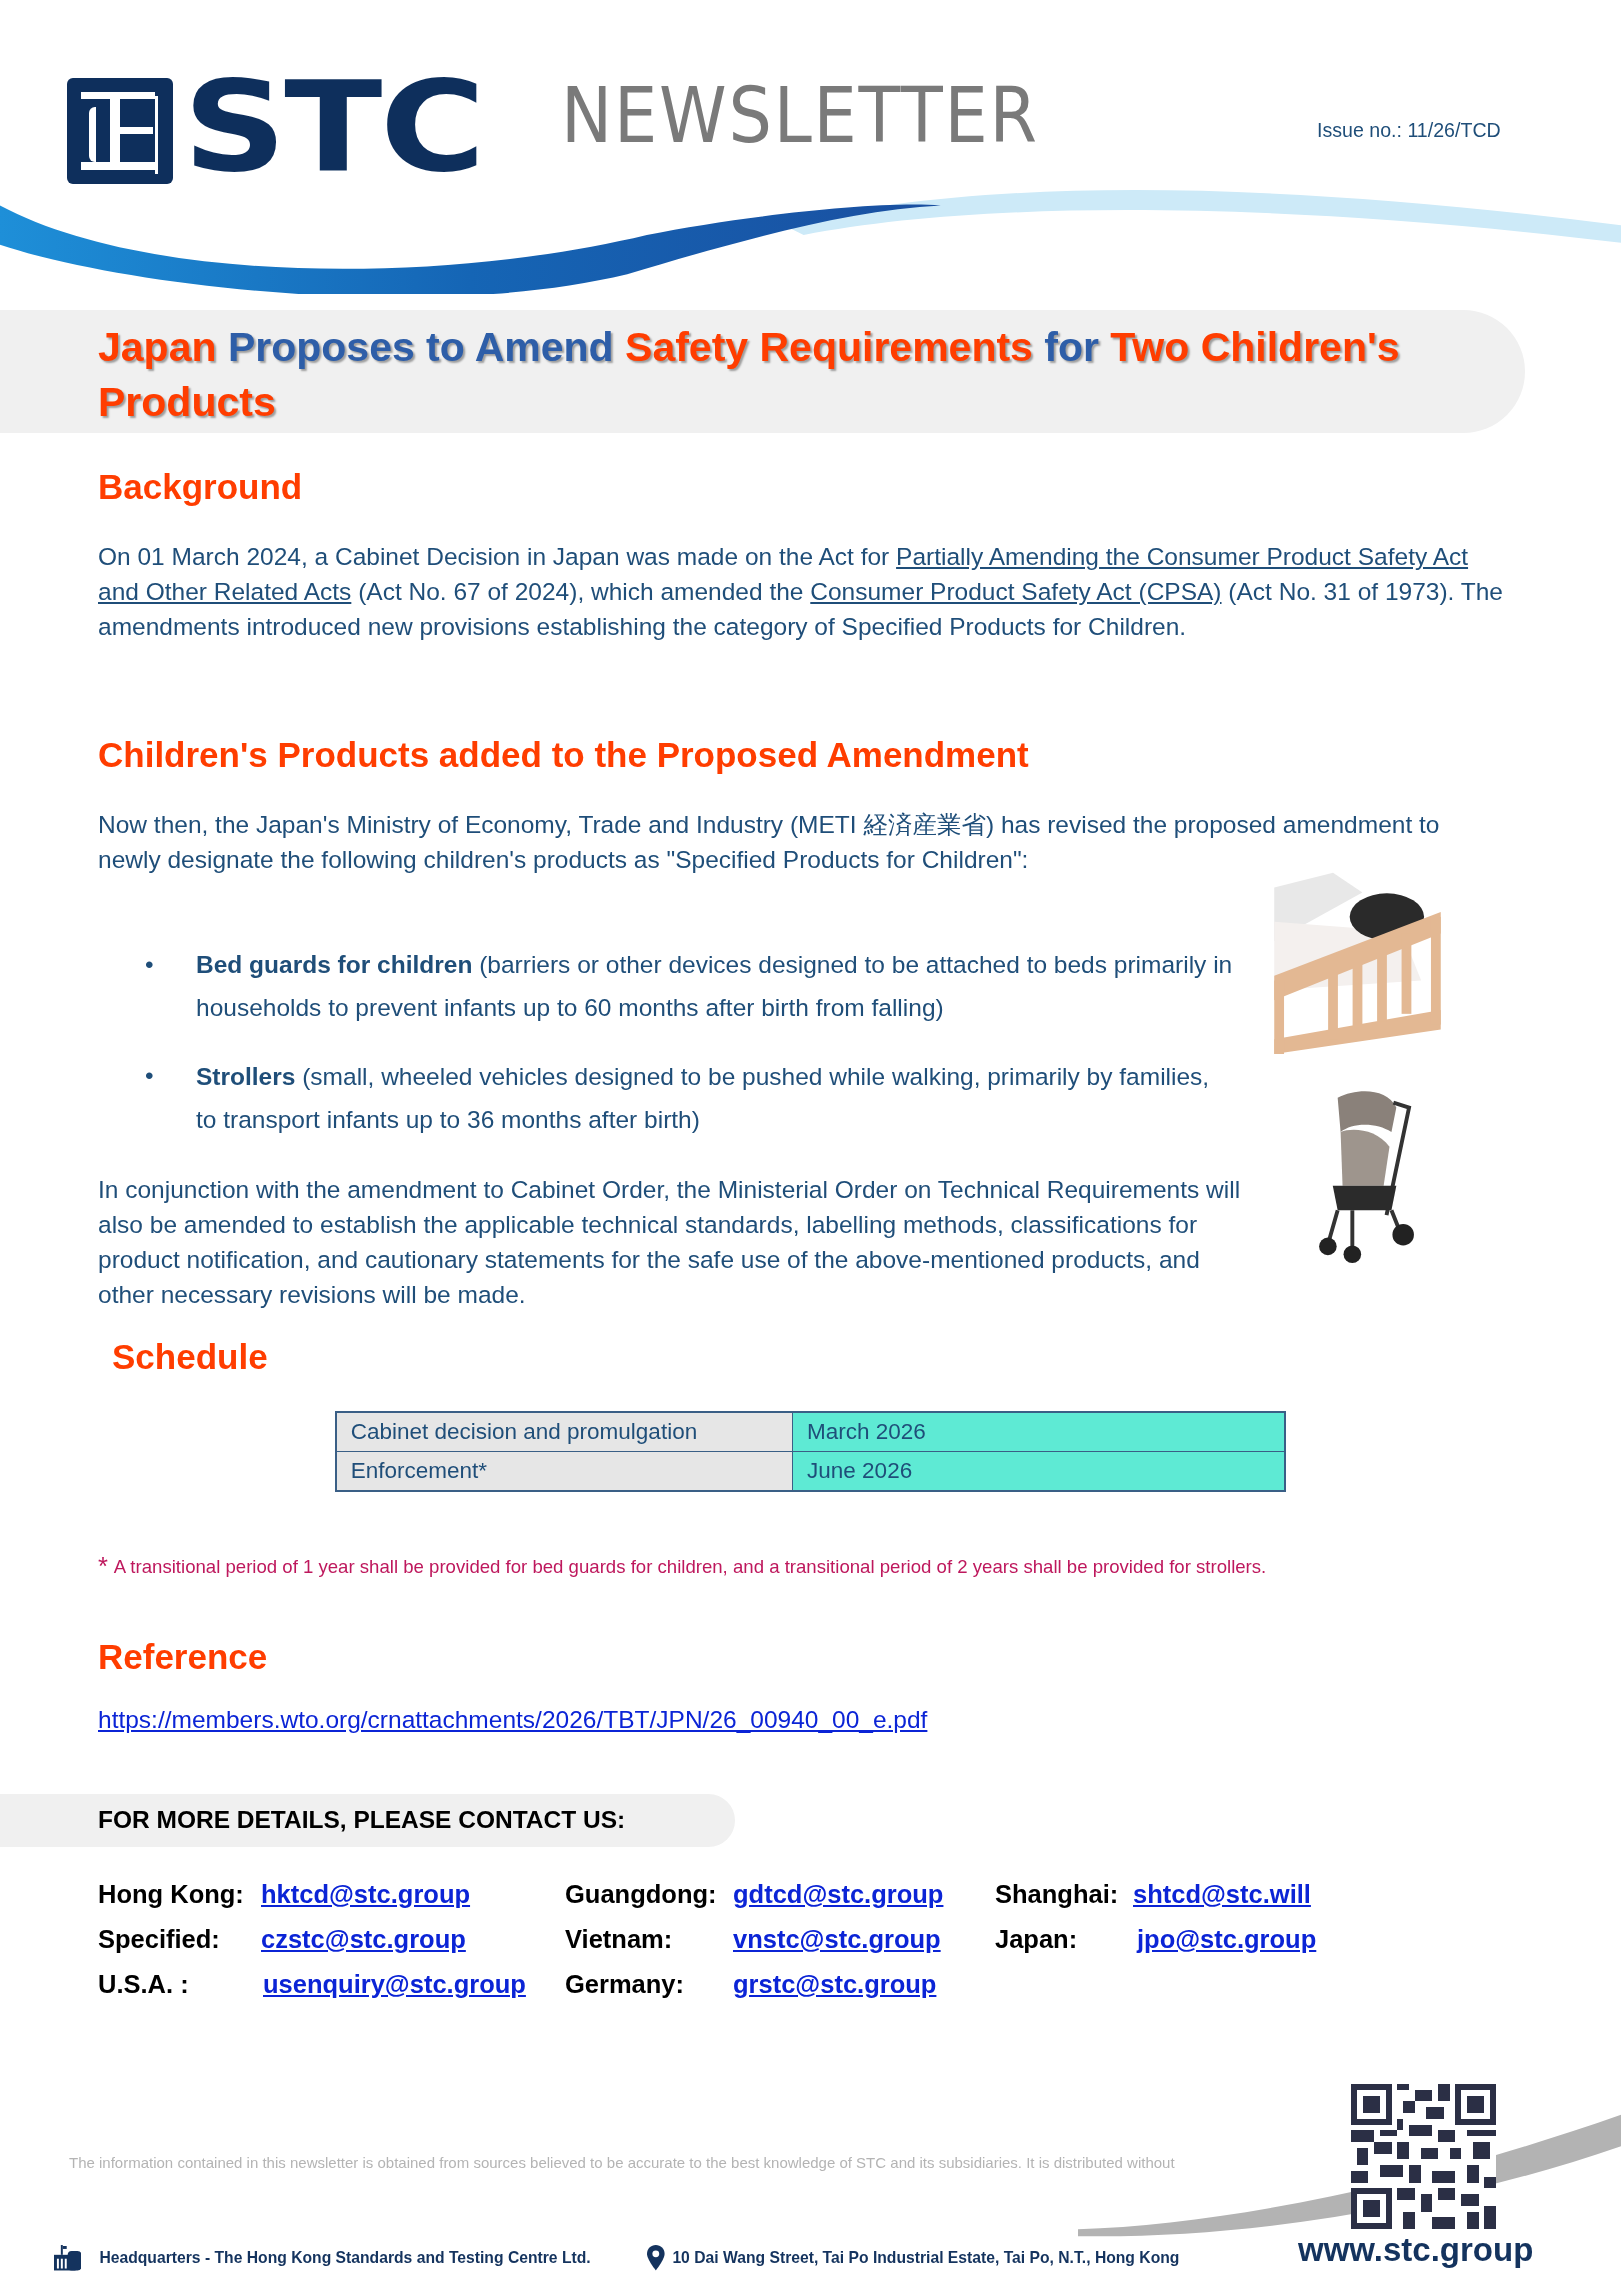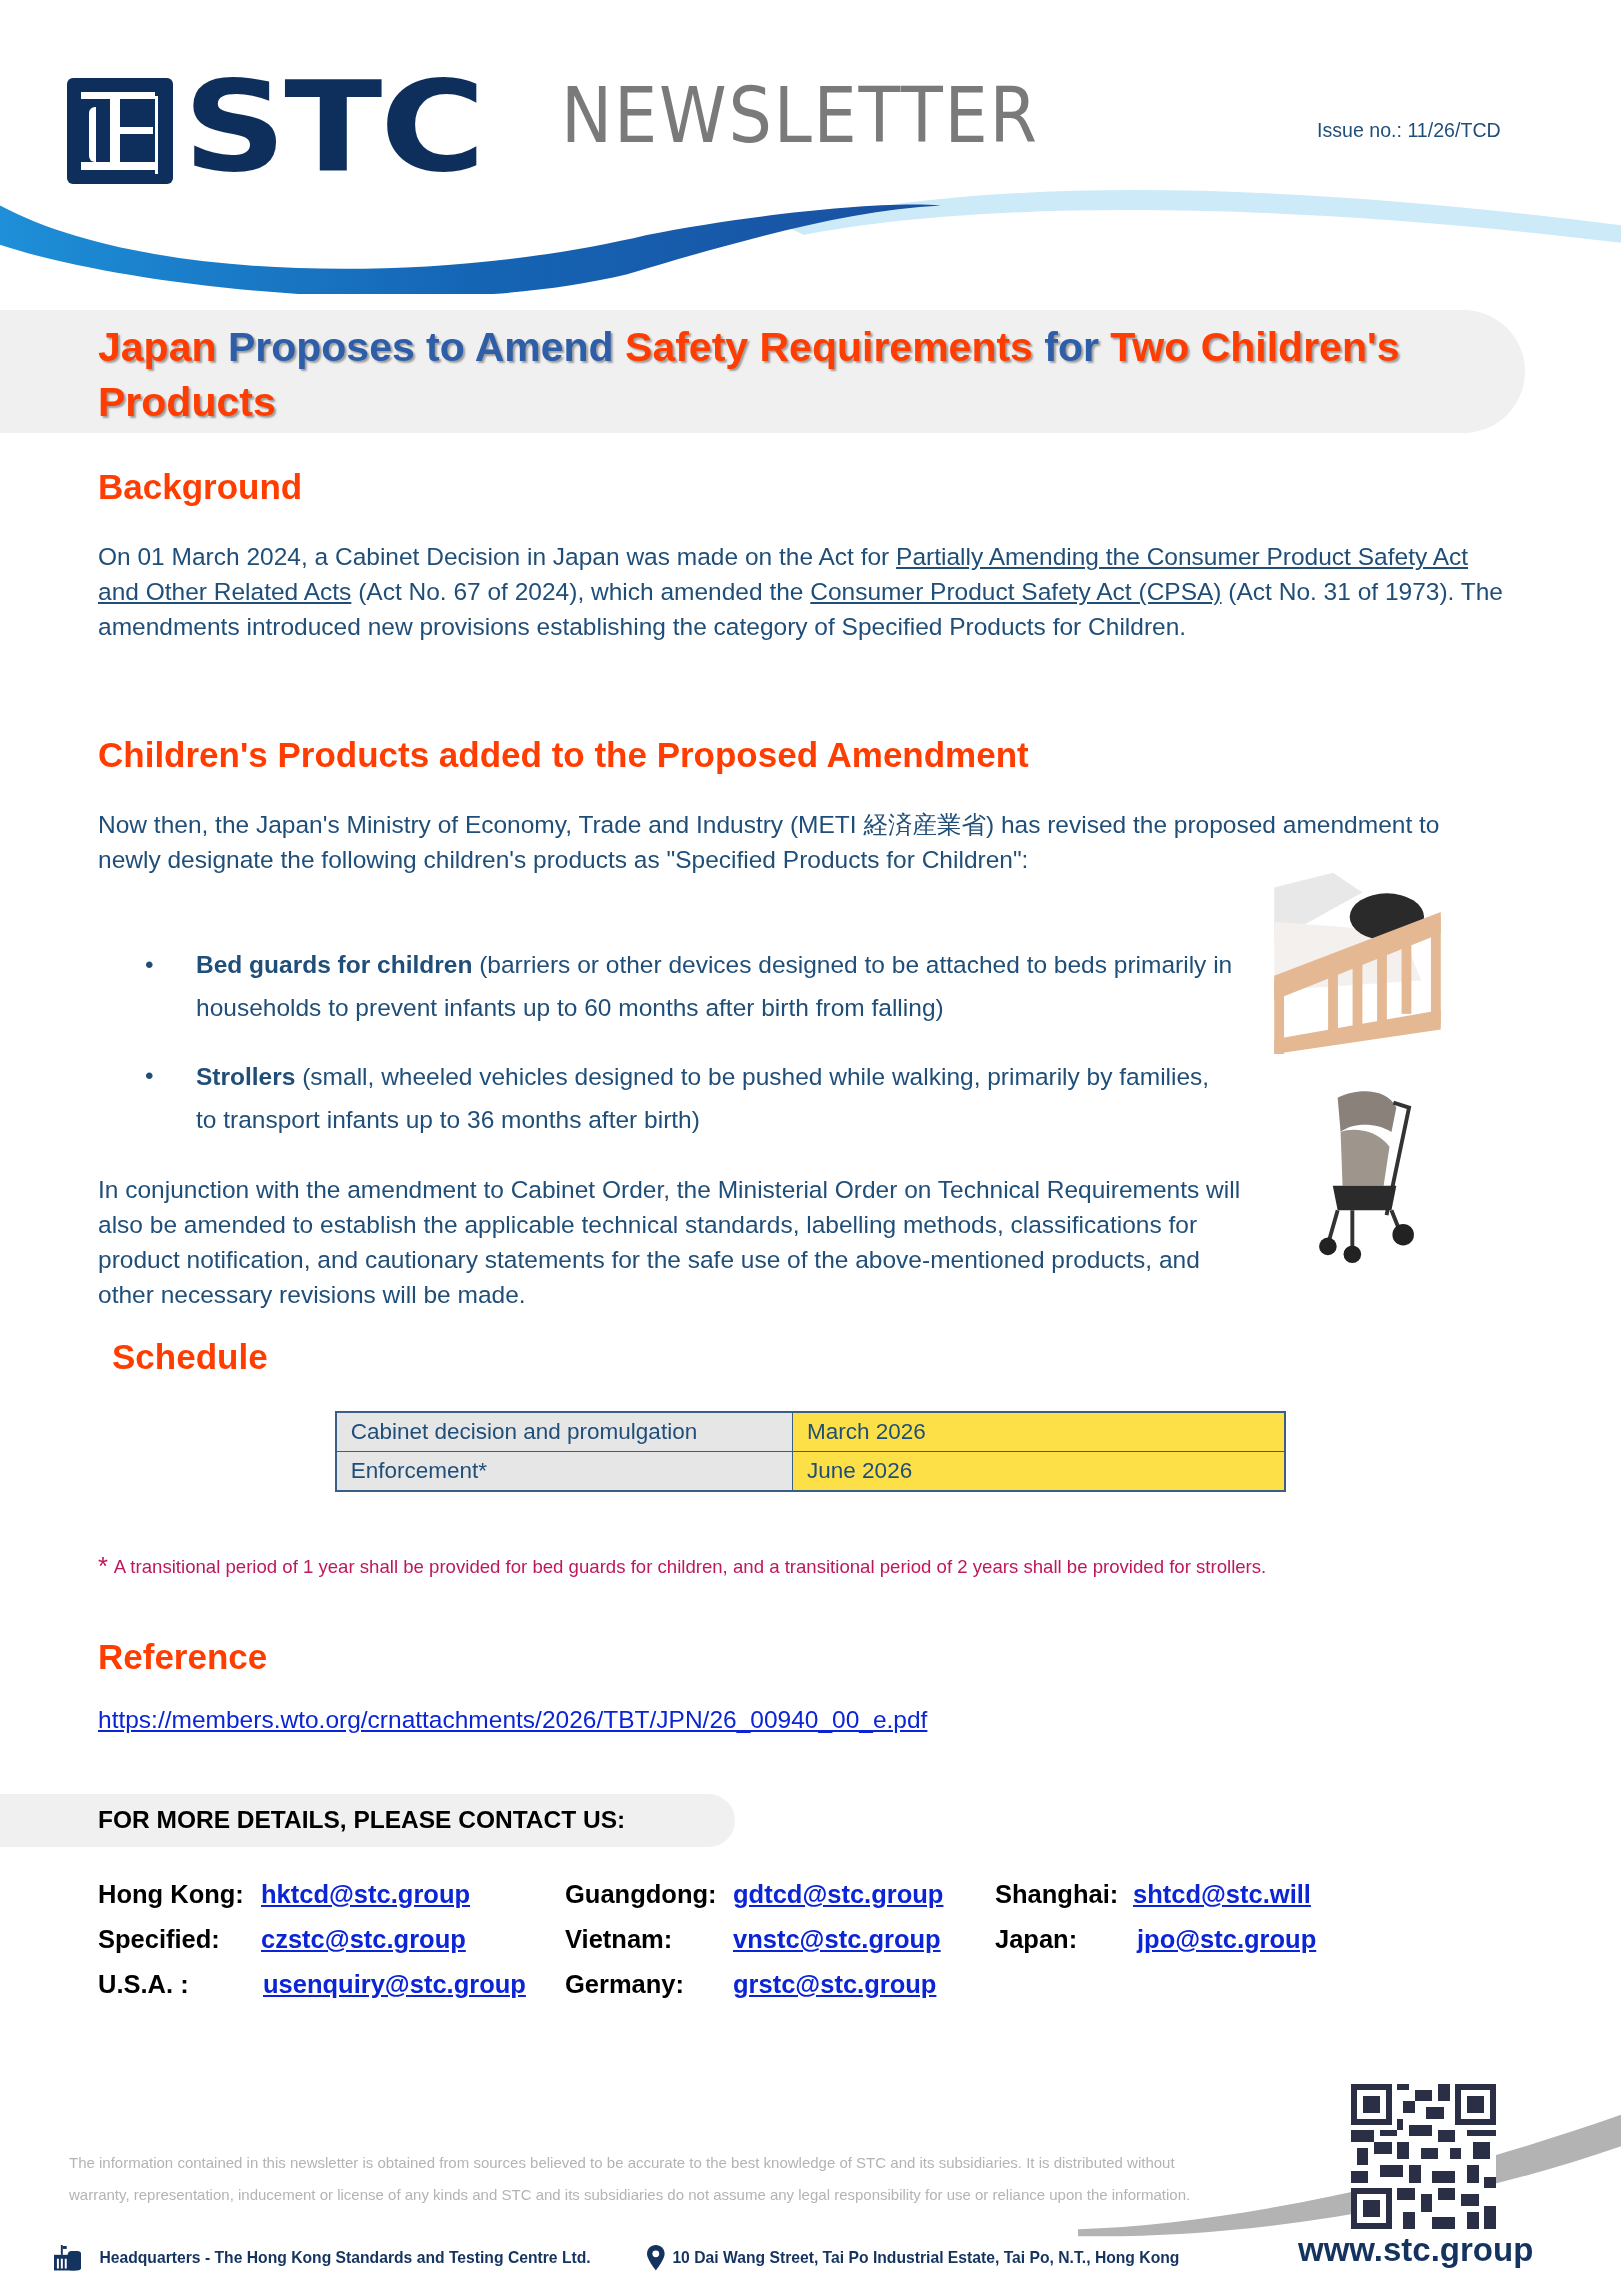--- a/index.html
+++ b/index.html
@@ -34,21 +34,21 @@
   .bullet-text { left: 196px; width: 1039px; font-size: 24.5px; line-height: 43px; color: #1f4e79; }
 
   
   .bedguard { left: 1274px; top: 863px; width: 167px; height: 191px; }
   .stroller { left: 1313px; top: 1088px; width: 108px; height: 176px; }
 
   
   .sched-table { left: 335px; top: 1411px; width: 951px; border: 2.9px double #3a5f86; border-collapse: collapse; }
   .sched-table td { border: 1px solid #3a5f86; font-size: 22.5px; color: #1f4e79; height: 38px; padding: 0 13.7px; }
   .sched-table td.k { background: #e6e6e6; width: 428px; }
-  .sched-table td.v { background: #fde047; }
+  .sched-table td.v { background: #5eead4; }
 
   .footnote { left: 98px; top: 1552px; font-size: 18.6px; color: #be185d; }
   .footnote .star { font-size: 25.5px; vertical-align: -2px; margin-right: 5.9px; }
 
   .ref-link { left: 98px; top: 1706px; font-size: 24.5px; color: #0b24d6; text-decoration: underline; }
 
   
   .contact-banner { left: 0; top: 1794px; width: 735px; height: 53px; background: #f0f0f0; border-radius: 0 26.5px 26.5px 0; }
   .contact-title { left: 98px; top: 1806px; font-size: 24.5px; font-weight: bold; color: #000; }
   .c-label { font-size: 25.5px; font-weight: bold; color: #000; }
@@ -180,21 +180,20 @@
 <div class="abs c-label" style="left:995px; top:1925px;">Japan:</div>
 <a class="abs c-mail" style="left:1137px; top:1925px;" href="#">jpo@stc.group</a>
 
 <div class="abs c-label" style="left:98px; top:1970px;">U.S.A. :</div>
 <a class="abs c-mail" style="left:263px; top:1970px;" href="#">usenquiry@stc.group</a>
 <div class="abs c-label" style="left:565px; top:1970px;">Germany:</div>
 <a class="abs c-mail" style="left:733px; top:1970px;" href="#">grstc@stc.group</a>
 
 <div class="abs disclaimer">
   <div>The information contained in this newsletter is obtained from sources believed to be accurate to the best knowledge of STC and its subsidiaries. It is distributed without</div>
-  <div>warranty, representation, inducement or license of any kinds and STC and its subsidiaries do not assume any legal responsibility for use or reliance upon the information.</div>
 </div>
 
 <svg class="abs" style="left:1078px; top:2107px; width:543px; height:137px;" viewBox="0 0 554 140" preserveAspectRatio="none">
   <path d="M0 125 C 150 120, 350 80, 554 8 L 554 40 C 380 100, 180 135, 0 132 Z" fill="#b3b3b3"></path>
 </svg>
 
 <svg class="abs qr" viewBox="0 0 25 25" shape-rendering="crispEdges">
   <rect x="0" y="0" width="25" height="25" fill="#ffffff"></rect>
   <g fill="#2b2f45">
     <rect x="0" y="0" width="7" height="7"></rect>

